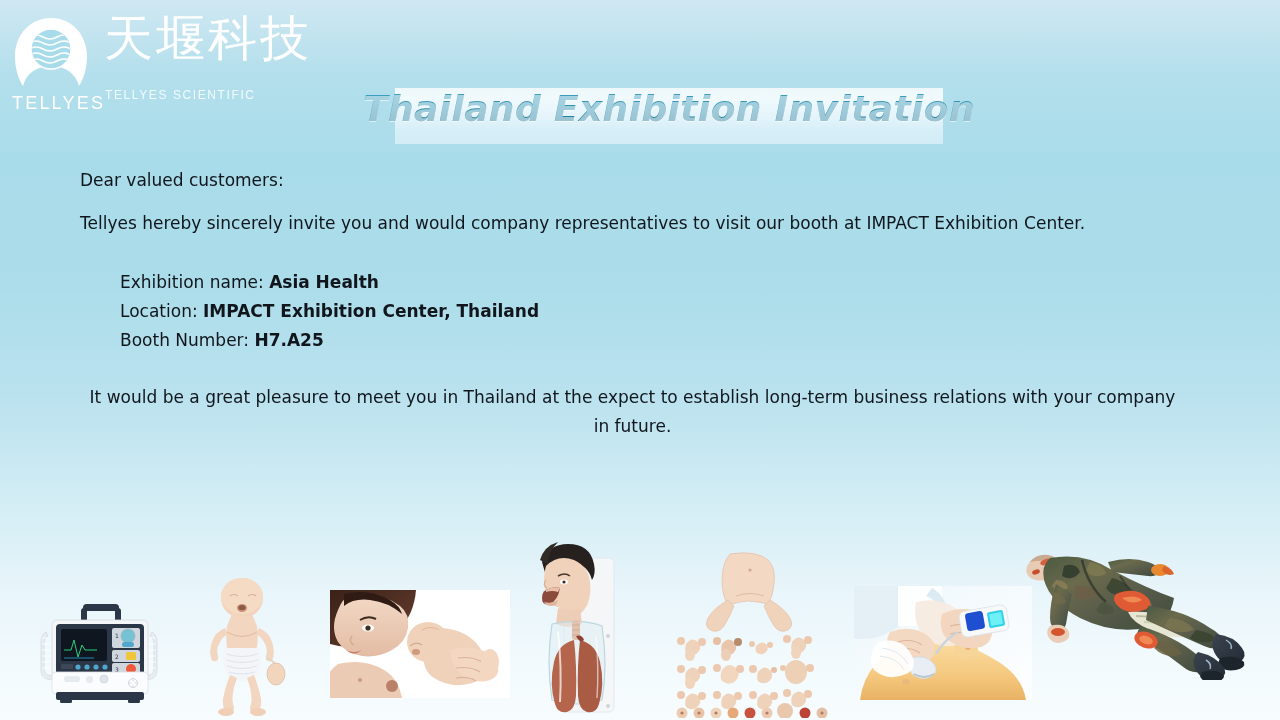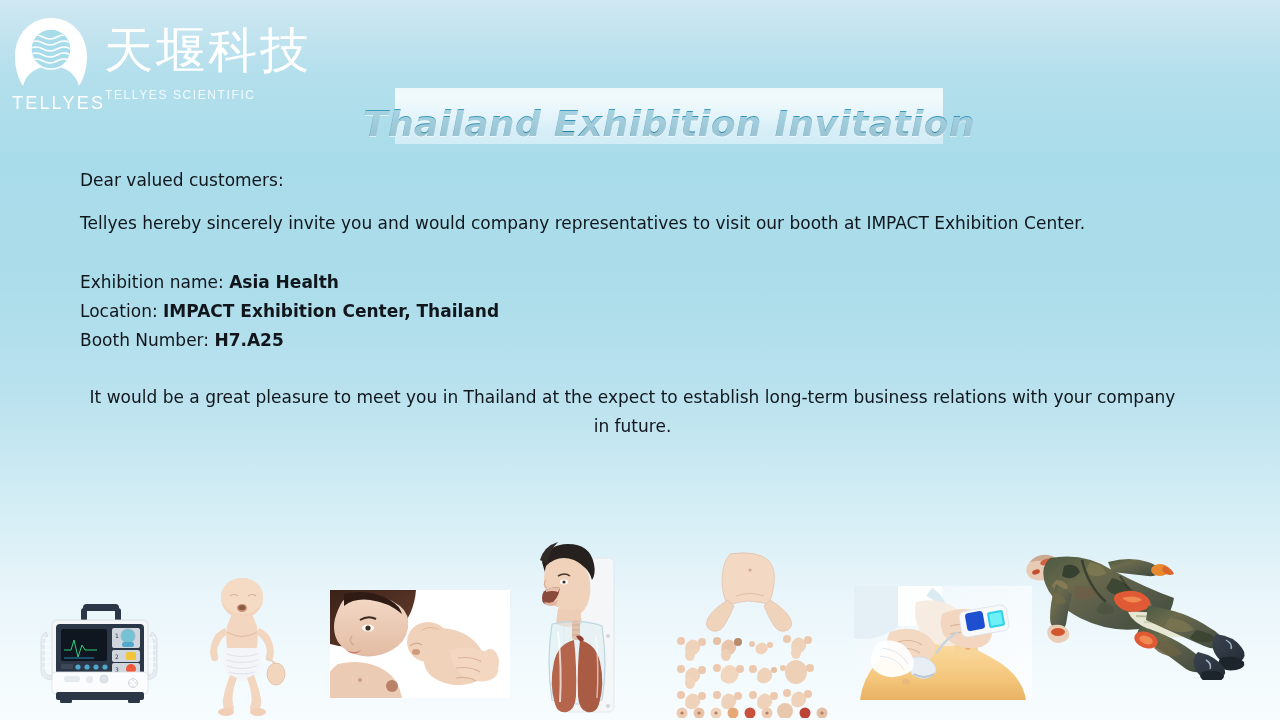--- a/index.html
+++ b/index.html
@@ -29,21 +29,21 @@
   .logo-wordmark {
     position:absolute; left:12px; top:93px; width:80px;
     text-align:center;
     color:#ffffff;
     font-size:18px;
     letter-spacing:2.2px;
     font-family:"Liberation Sans", sans-serif;
   }
 
   .brand-cn {
-    position:absolute; left:104px; top:24px;
+    position:absolute; left:104px; top:12px;
     color:#ffffff;
     font-size:49px;
     line-height:54px;
     letter-spacing:3px;
     font-family:"DejaVu Sans", sans-serif;
     font-weight:400;
   }
   .brand-en {
     position:absolute; left:105px; top:88px;
     color:#f2fbff;
@@ -54,21 +54,21 @@
 
   
   .title-banner {
     position:absolute; left:395px; top:88px; width:548px; height:56px;
     background:linear-gradient(180deg,
         rgba(255,255,255,0.78) 0%,
         rgba(246,252,254,0.92) 18%,
         rgba(231,245,251,0.95) 52%,
         rgba(219,240,249,0.88) 78%,
         rgba(226,243,250,0.72) 100%);
-    display:flex; align-items:flex-end; justify-content:center;
+    display:flex; align-items:flex-start; justify-content:center;
   }
   .title-text {
     font-family:"DejaVu Sans", sans-serif;
     font-style:italic;
     font-weight:bold;
     font-size:36px;
     letter-spacing:0.4px;
     color:#2489ab;
     background:linear-gradient(180deg,#49a7c6 0%,#2d8fb1 45%,#1c6f8d 100%);
     -webkit-background-clip:text;
@@ -83,21 +83,21 @@
     position:absolute; left:80px; top:166px; width:1150px;
     color:#10161c;
     font-family:"DejaVu Sans", sans-serif;
     font-size:17px;
     line-height:29px;
   }
   .para { margin:0; }
   .gap-sm { height:14px; }
   .gap-md { height:30px; }
   .gap-lg { height:28px; }
-  .detail-line { white-space:nowrap; }
+  .detail-line { white-space:nowrap;margin-left:40px; }
   .detail-line .val { font-weight:bold; }
   .closing { max-width:1105px;text-align:center; }
 
   
   .product-strip {
     position:absolute; left:0; bottom:0; width:1280px; height:230px;
   }
   .product { position:absolute; bottom:0; }
 
   

